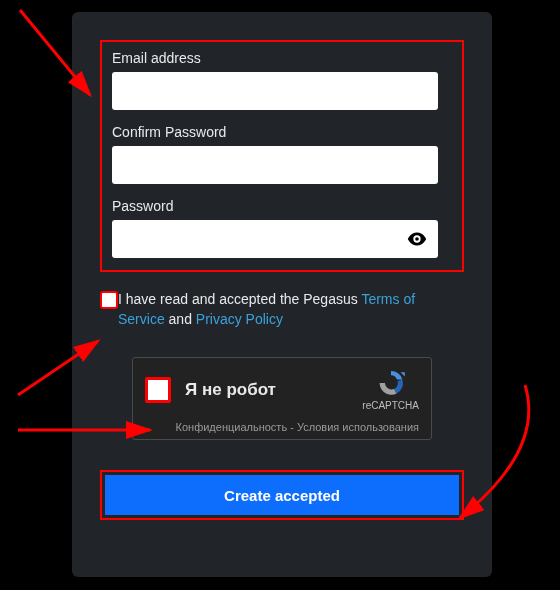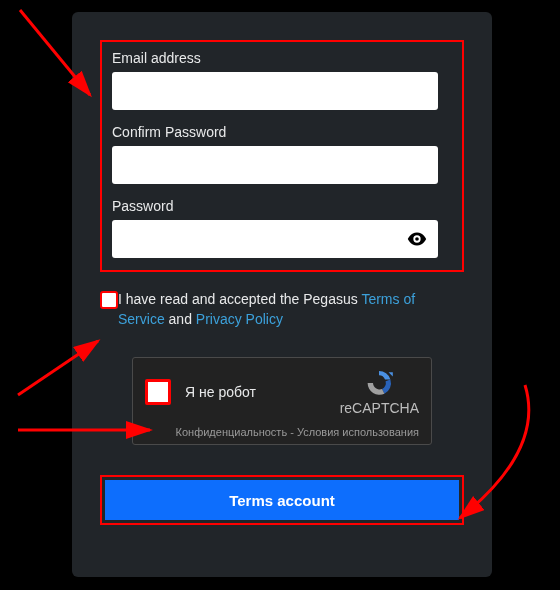--- a/index.html
+++ b/index.html
@@ -88,32 +88,33 @@
     width: 26px;
     height: 26px;
     background: #fff;
     border: 3px solid #ff0000;
     border-radius: 2px;
     cursor: pointer;
     flex: 0 0 26px;
   }
   .captcha-label {
     color: #e8e9ea;
-    font-size: 14px;
+    font-size: 17px;
     flex: 1;
+    font-weight: bold;
   }
   .captcha-logo {
     display: flex;
     flex-direction: column;
     align-items: center;
     gap: 2px;
   }
   .captcha-logo-text {
     color: #bdbdbd;
-    font-size: 14px;
+    font-size: 10px;
   }
   .captcha-footer {
     text-align: right;
     color: #9a9a9a;
     font-size: 11px;
     margin-top: 10px;
   }
   .submit-wrap {
     border: 2px solid #ff0000;
     padding: 3px;
@@ -182,21 +183,21 @@
           <path fill="#a0a0a0" d="M68 86 a40 40 0 0 1 -56 -36 l18 0 a22 22 0 0 0 30 20 z"></path>
           <polygon fill="#4a90e2" points="82,14 96,14 96,28"></polygon>
         </svg>
         <div class="captcha-logo-text">reCAPTCHA</div>
       </div>
     </div>
     <div class="captcha-footer">Конфиденциальность - Условия использования</div>
   </div>
 
   <div class="submit-wrap">
-    <button class="submit-btn">Terms account</button>
+    <button class="submit-btn">Create accepted</button>
   </div>
 </div>
 
 <svg class="annotation" style="left:0;top:0" width="560" height="590">
   <defs>
     <marker id="ah" markerWidth="10" markerHeight="10" refX="8" refY="3" orient="auto">
       <path d="M0,0 L9,3 L0,6 Z" fill="#ff0000"></path>
     </marker>
   </defs>
   <line x1="20" y1="10" x2="90" y2="95" stroke="#ff0000" stroke-width="3" marker-end="url(#ah)"></line>

